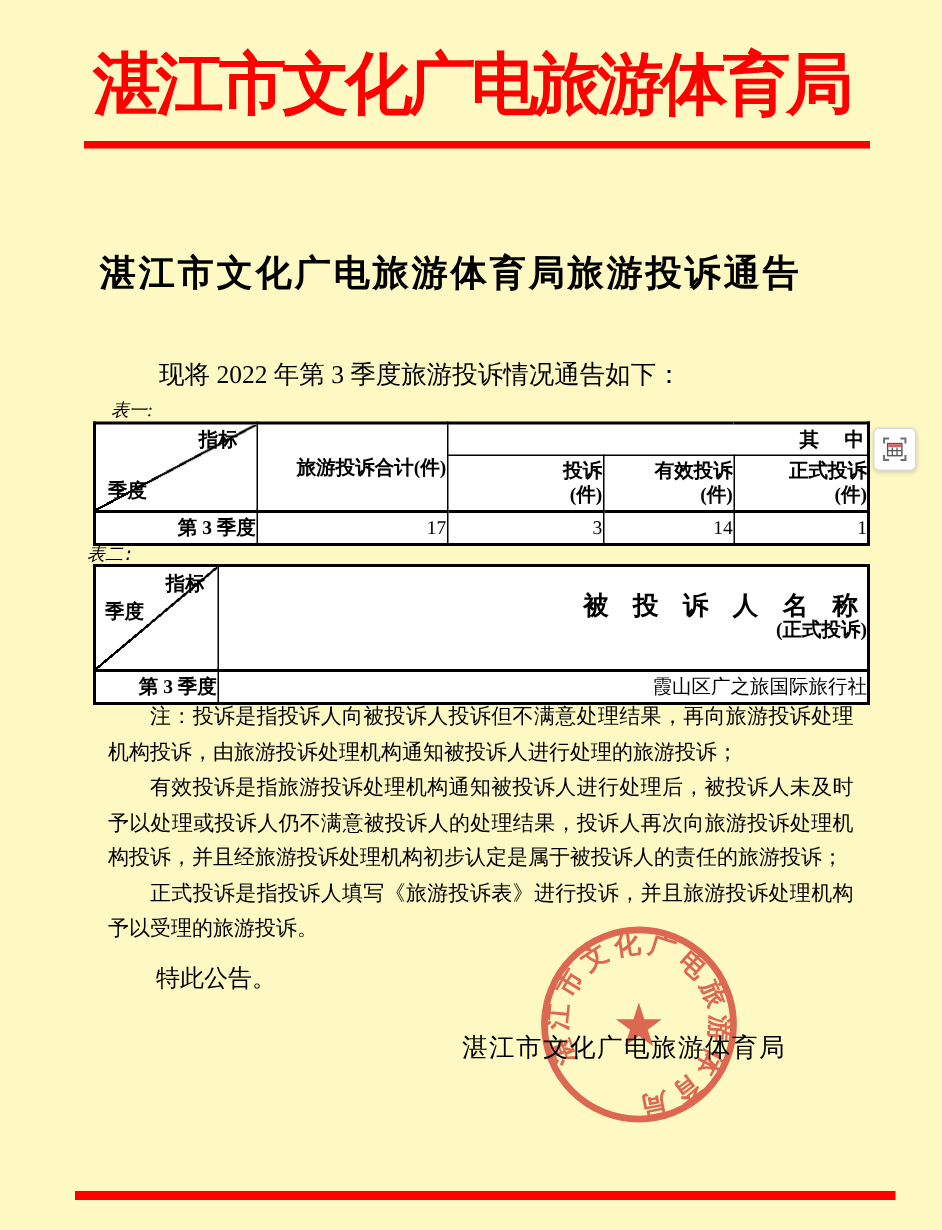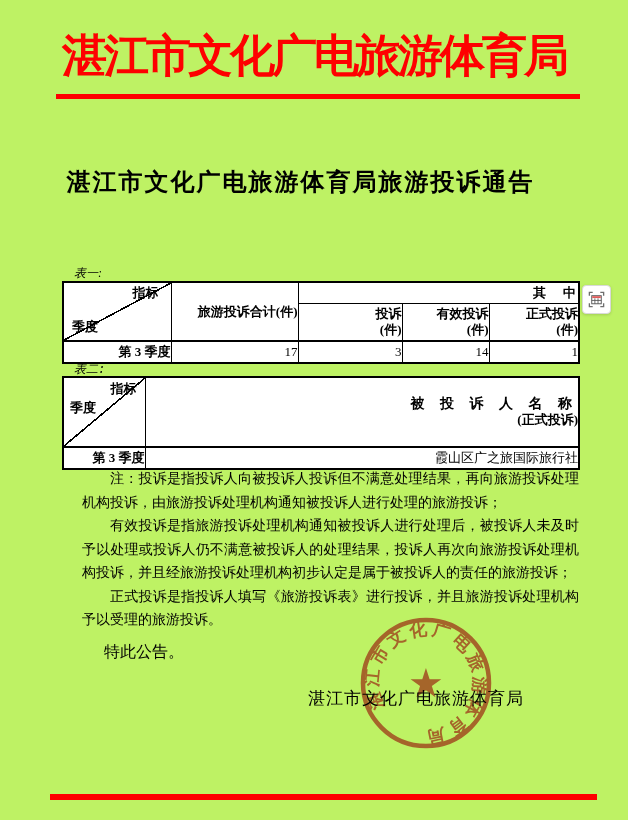--- a/index.html
+++ b/index.html
@@ -1,34 +1,34 @@
 <!DOCTYPE html>
 <html><head>
 <meta charset="utf-8">
 <style>
   html,body{margin:0;padding:0;background:#ffffff;}
   body{width:628px;height:820px;position:relative;overflow:hidden;
        font-family:"Liberation Serif","DejaVu Serif",serif;color:#000;}
-  .page{position:absolute;inset:0;background:#bef264;}
+  .page{position:absolute;inset:0;background:#fef9c3;}
 
   
   .letterhead{position:absolute;top:26px;left:0;width:628px;text-align:center;
     font-size:45px;font-weight:bold;letter-spacing:-3px;color:#fe0000;white-space:nowrap;}
   .red-rule{position:absolute;top:94px;left:56px;width:524px;height:5px;background:#fe0000;}
 
   
   .doc-title{position:absolute;top:166px;left:0;width:601px;margin:0;text-align:center;
     font-size:24px;font-weight:bold;letter-spacing:2px;white-space:nowrap;}
   .intro{position:absolute;top:238px;left:72px;width:500px;margin:0;
     font-size:17px;text-indent:2em;}
 
   
   .caption{position:absolute;font-size:12px;font-style:italic;}
   .cap1{top:265px;left:74px;}
-  .cap2{top:361px;left:74px;font-family:Liberation Mono, monospace;}
+  .cap2{top:361px;left:58px;font-family:Liberation Mono, monospace;}
 
   
   table.t{position:absolute;border-collapse:collapse;table-layout:fixed;
     border:2px solid #000;background:#fff;}
   table.t td{border:1px solid #000;text-align:right;vertical-align:middle;
     padding:0;font-size:13px;font-weight:bold;line-height:16px;
     font-family:"Liberation Serif","DejaVu Serif",serif;}
   .t1{left:62px;top:281px;width:516px;}
   .t1 .r1 td{height:20px;}
   .t1 .r2 td{height:36px;margin-top:12px;}
@@ -38,27 +38,27 @@
     background-image:linear-gradient(to bottom right,
       transparent calc(50% - 0.8px),#000 calc(50% - 0.8px),
       #000 calc(50% + 0.8px),transparent calc(50% + 0.8px));}
   .t1 .c-top{position:absolute;top:2px;right:12px;}
   .t1 .c-bot{position:absolute;bottom:5px;left:8px;}
   .group-hd{letter-spacing:2px;}
   .t2{left:62px;top:376px;width:516px;}
   .t2 .r1 td{height:68px;}
   .t2 .c-top{position:absolute;top:3px;right:8px;}
   .t2 .c-bot{position:absolute;top:22px;left:6px;}
-  .t2 .hd-l1{font-size:14px;letter-spacing:6px;}
+  .t2 .hd-l1{font-size:17px;letter-spacing:6px;}
   .t2 .hd-l2{font-size:13px;}
   .t2 tr.data td{height:20px;}
   .t2 td.name{font-weight:normal;margin-top:32px;}
 
   
-  .notes{position:absolute;top:467px;left:72px;width:497px;margin-left:10px;}
+  .notes{position:absolute;top:467px;left:72px;width:497px;}
   .notes p{margin:0;font-size:14px;line-height:23.5px;text-indent:2em;text-align:justify;}
   .closing{position:absolute;top:642px;left:72px;margin:0;font-size:16px;text-indent:2em;}
 
   
   .sig-org{position:absolute;top:687px;left:308px;font-size:17px;letter-spacing:1px;white-space:nowrap;}
   .sig-date{position:absolute;top:727px;left:345px;font-size:16px;white-space:nowrap;}
 
   
   .stamp{position:absolute;left:356px;top:612px;width:140px;height:142px;
     opacity:.85;mix-blend-mode:multiply;}
@@ -74,20 +74,21 @@
 </style>
 </head>
 <body>
 
 <div class="page">
 
   <div class="letterhead">湛江市文化广电旅游体育局</div>
   <div class="red-rule"></div>
 
   <h1 class="doc-title">湛江市文化广电旅游体育局旅游投诉通告</h1>
+  <p class="intro">现将 2022 年第 3 季度旅游投诉情况通告如下：</p>
 
   <div class="caption cap1">表一:</div>
 
   <table class="t t1">
     <colgroup>
       <col style="width:108px">
         <col style="width:127px">
         <col style="width:104px">
       <col style="width:87px">
         <col style="width:90px">

